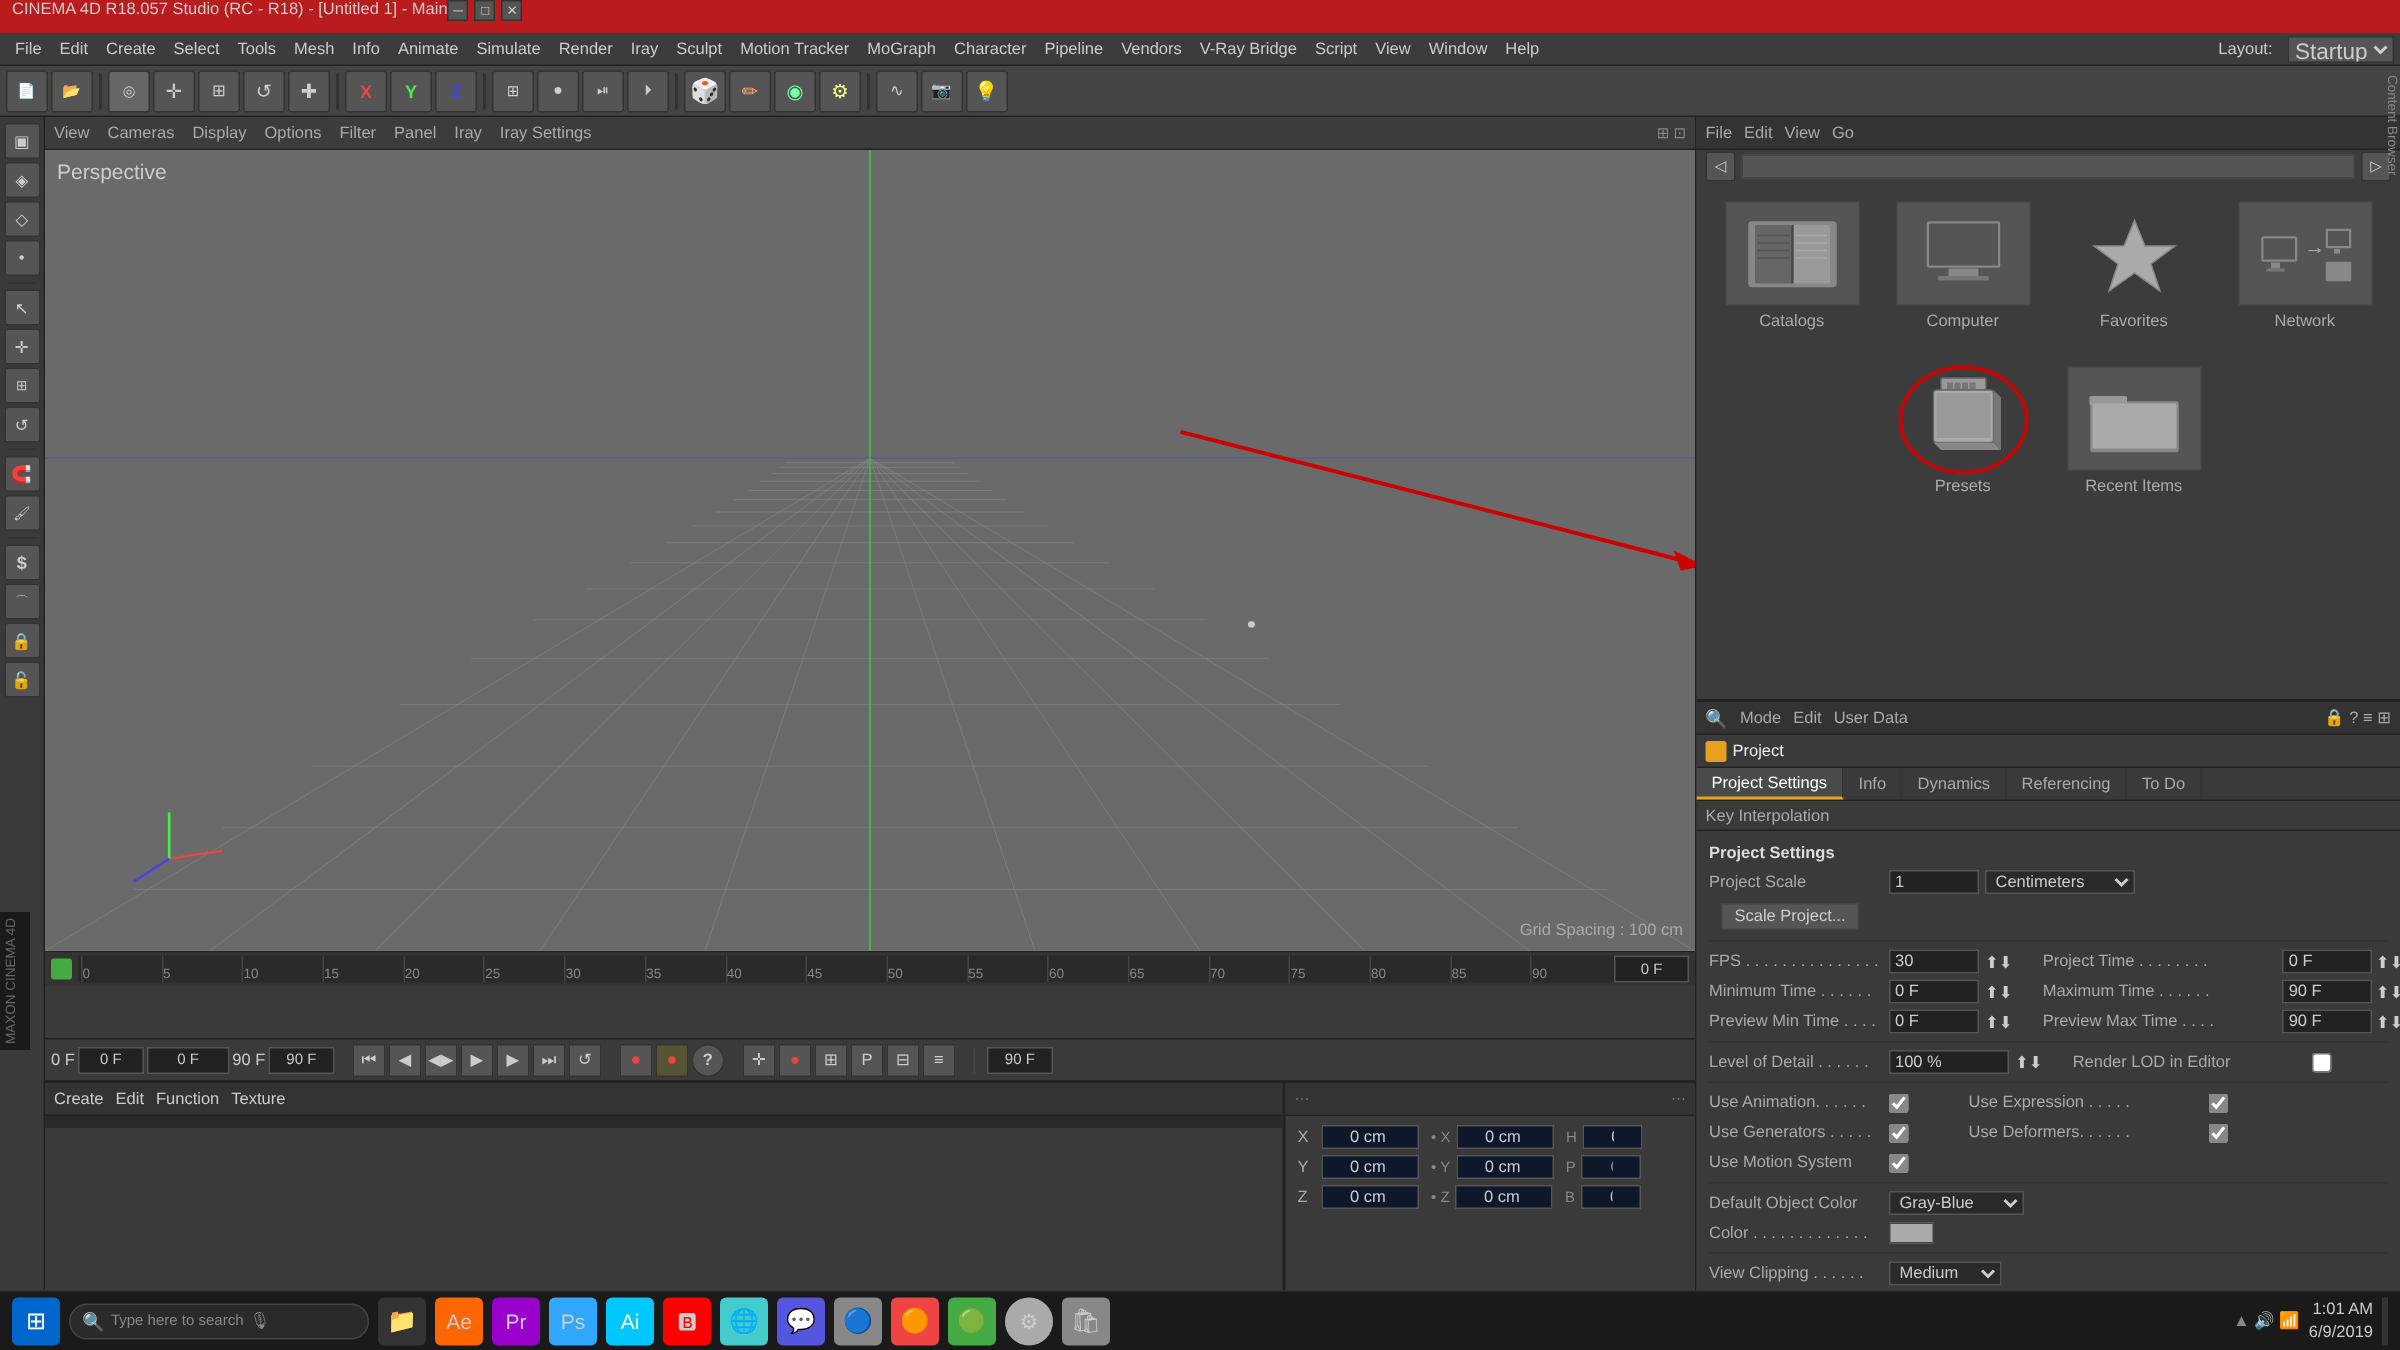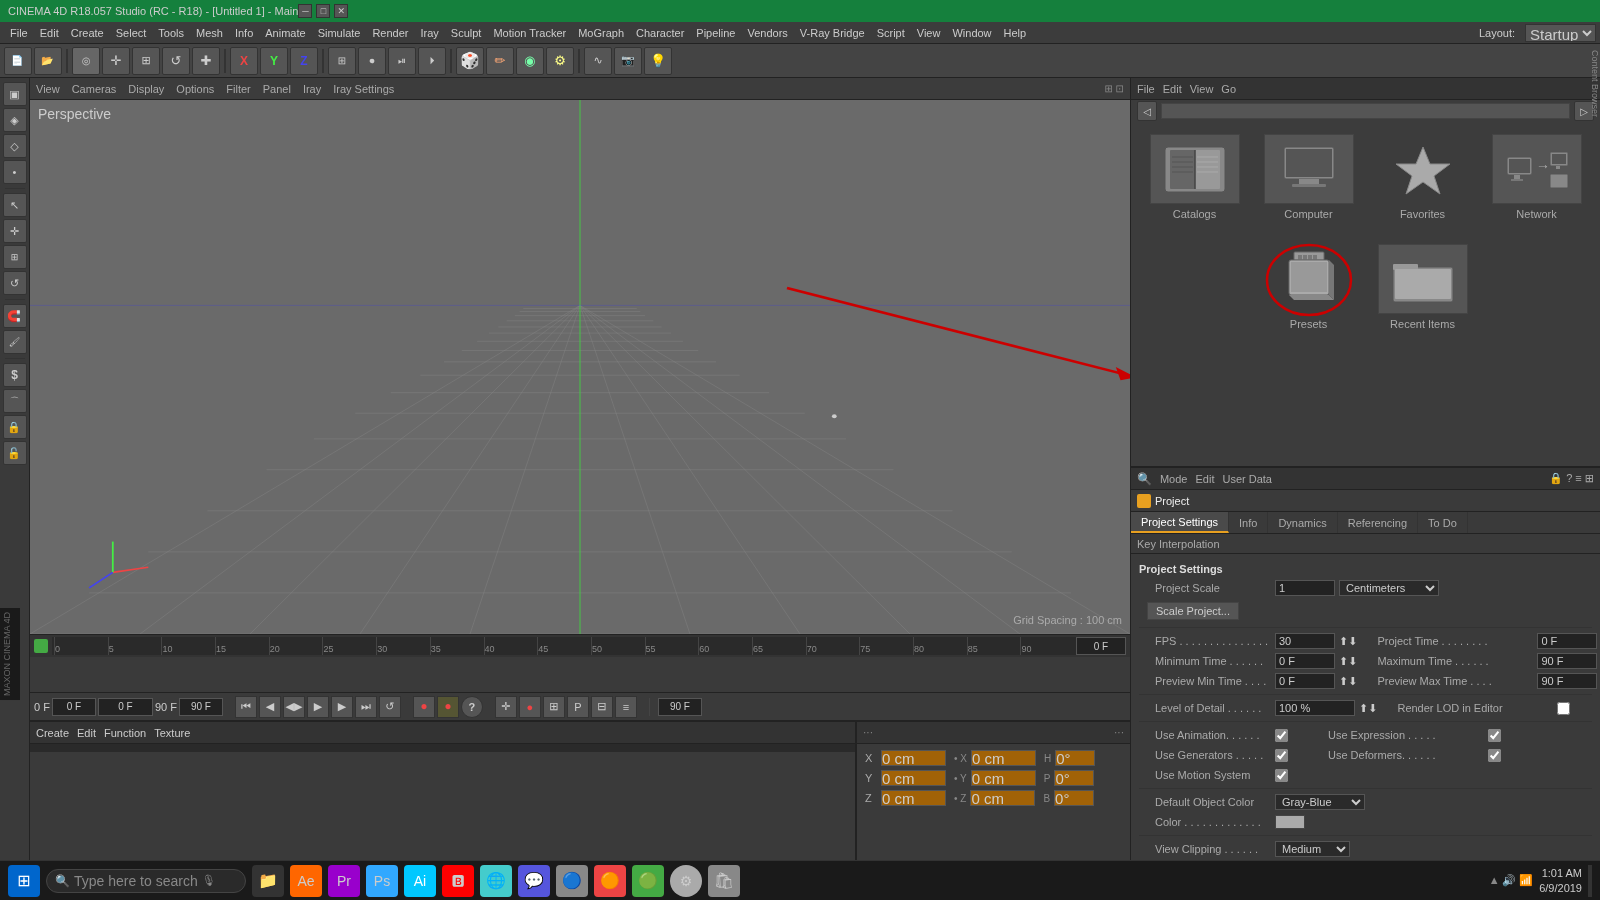--- a/index.html
+++ b/index.html
@@ -1,19 +1,19 @@
 <!DOCTYPE html>
 <html><head>
   <meta charset="utf-8">
   <style>
     * { margin: 0; padding: 0; box-sizing: border-box; }
     body { width: 1600px; height: 900px; overflow: hidden; background: #3a3a3a; font-family: Arial, sans-serif; font-size: 11px; color: #ccc; }
 
     
-    #titlebar { height: 22px; background: #15803d; display: flex; align-items: center; padding: 0 8px; color: #ccc; font-size: 11px; }
+    #titlebar { height: 22px; background: #b91c1c; display: flex; align-items: flex-start; padding: 0 8px; color: #ccc; font-size: 11px; }
     #titlebar .win-btns { display: flex; gap: 4px; }
     #titlebar .win-btn { width: 14px; height: 14px; background: #555; border: 1px solid #333; cursor: pointer; display: flex; align-items: center; justify-content: center; font-size: 9px; color: #ccc; }
 
     
     #menubar { height: 22px; background: #3c3c3c; display: flex; align-items: center; padding: 0 4px; border-bottom: 1px solid #222; }
     #menubar span { padding: 0 6px; cursor: pointer; color: #ccc; font-size: 11px; }
     #menubar .layout-section { margin-left: auto; display: flex; align-items: center; gap: 4px; }
 
     
     #toolbar { height: 34px; background: #444; display: flex; align-items: center; padding: 0 4px; gap: 2px; border-bottom: 1px solid #222; }
@@ -63,39 +63,39 @@
     #project-title-bar { height: 22px; background: #3a3a3a; display: flex; align-items: center; padding: 0 6px; border-bottom: 1px solid #222; }
     #project-title-bar span { font-size: 11px; color: #eee; }
     #project-tabs { height: 22px; background: #3a3a3a; display: flex; align-items: center; border-bottom: 1px solid #222; }
     .proj-tab { padding: 0 10px; height: 100%; display: flex; align-items: center; cursor: pointer; font-size: 11px; color: #aaa; border-right: 1px solid #333; }
     .proj-tab.active { background: #4a4a4a; color: #fff; border-bottom: 2px solid #e8a020; }
     #key-interp-bar { height: 20px; background: #3a3a3a; display: flex; align-items: center; padding: 0 6px; border-bottom: 1px solid #222; }
     #key-interp-bar span { font-size: 11px; color: #aaa; }
     #project-settings-content { flex: 1; overflow-y: auto; padding: 6px 0; background: #3a3a3a; }
     .section-title { padding: 3px 8px; color: #ddd; font-size: 11px; font-weight: bold; background: #3a3a3a; }
     .settings-row { display: flex; align-items: center; padding: 2px 8px; min-height: 20px; }
-    .settings-label { color: #aaa; font-size: 11px; min-width: 120px; flex-shrink: 0; margin-left: 16px; }
+    .settings-label { color: #aaa; font-size: 11px; min-width: 120px; flex-shrink: 0; }
     .settings-label-long { color: #aaa; font-size: 11px; min-width: 160px; flex-shrink: 0; }
     .settings-input { height: 16px; background: #222; border: 1px solid #555; color: #ccc; font-size: 11px; padding: 0 3px; width: 60px; }
     .settings-input-wide { height: 16px; background: #222; border: 1px solid #555; color: #ccc; font-size: 11px; padding: 0 3px; width: 80px; }
     .settings-select { height: 16px; background: #2a2a2a; border: 1px solid #555; color: #ccc; font-size: 11px; padding: 0 2px; }
     .settings-checkbox { accent-color: #888; }
     .scale-project-btn { height: 18px; background: #555; border: 1px solid #444; color: #ccc; font-size: 11px; padding: 0 8px; cursor: pointer; margin: 2px 8px; }
     .settings-divider { height: 1px; background: #333; margin: 3px 8px; }
     .color-swatch-gray { width: 30px; height: 14px; background: #aaa; border: 1px solid #444; display: inline-block; }
 
     
     #bottom-panels { height: 180px; display: flex; border-top: 2px solid #222; }
     #keyframe-panel { flex: 1; background: #3a3a3a; }
     #keyframe-header { height: 22px; background: #333; display: flex; align-items: center; padding: 0 6px; gap: 8px; border-bottom: 1px solid #222; }
     #coord-panel { width: 275px; background: #3a3a3a; border-left: 2px solid #222; }
     #coord-header { height: 22px; background: #333; display: flex; align-items: center; padding: 0 6px; border-bottom: 1px solid #222; }
     .coord-row { display: flex; align-items: center; padding: 2px 4px; gap: 4px; }
     .coord-label { color: #aaa; font-size: 11px; width: 12px; }
-    .coord-input { height: 16px; background: #a16207; border: 1px solid #555; color: #ccc; font-size: 15px; padding: 0 0; width: 65px; }
+    .coord-input { height: 16px; background: #0f172a; border: 1px solid #555; color: #ccc; font-size: 11px; padding: 0 18px; width: 65px; }
 
     
     .vp-grid { position: absolute; top: 0; left: 0; width: 100%; height: 100%; }
 
     
     #project-settings-content::-webkit-scrollbar { width: 8px; }
     #project-settings-content::-webkit-scrollbar-track { background: #2a2a2a; }
     #project-settings-content::-webkit-scrollbar-thumb { background: #555; }
   </style>
 </head>
@@ -682,21 +682,21 @@
 
   </div>
 </div>
 
 <div style="position:fixed;left:0;bottom:200px;width:20px;background:#1a1a1a;color:#666;font-size:9px;writing-mode:vertical-rl;text-orientation:mixed;padding:4px 2px;transform:rotate(180deg);">MAXON CINEMA 4D</div>
 
 <div style="position:fixed;bottom:0;left:0;width:1600px;height:40px;background:#1a1a1a;display:flex;align-items:center;padding:0 8px;gap:6px;border-top:1px solid #333;">
   <div style="width:32px;height:32px;background:#0066cc;border-radius:4px;display:flex;align-items:center;justify-content:center;color:#fff;font-size:16px;">⊞</div>
   <div style="width:200px;height:24px;background:#2a2a2a;border:1px solid #444;border-radius:12px;display:flex;align-items:center;padding:0 8px;gap:4px;">
     <span style="font-size:12px;color:#888;">🔍</span>
-    <span style="color:#888;font-size:14px;">Type here to search</span>
+    <span style="color:#888;font-size:10px;">Type here to search</span>
     <span style="font-size:11px;color:#888;">🎙</span>
   </div>
 
   <div style="width:32px;height:32px;background:#333;border-radius:4px;display:flex;align-items:center;justify-content:center;font-size:16px;">📁</div>
   <div style="width:32px;height:32px;background:#ff6600;border-radius:4px;display:flex;align-items:center;justify-content:center;font-size:14px;">Ae</div>
   <div style="width:32px;height:32px;background:#9900cc;border-radius:4px;display:flex;align-items:center;justify-content:center;font-size:14px;">Pr</div>
   <div style="width:32px;height:32px;background:#31a8ff;border-radius:4px;display:flex;align-items:center;justify-content:center;font-size:14px;">Ps</div>
   <div style="width:32px;height:32px;background:#00c8ff;border-radius:4px;display:flex;align-items:center;justify-content:center;font-size:14px;color:#fff;">Ai</div>
   <div style="width:32px;height:32px;background:#ff0000;border-radius:4px;display:flex;align-items:center;justify-content:center;font-size:14px;">🅱</div>
   <div style="width:32px;height:32px;background:#4cc;border-radius:4px;display:flex;align-items:center;justify-content:center;font-size:16px;">🌐</div>

